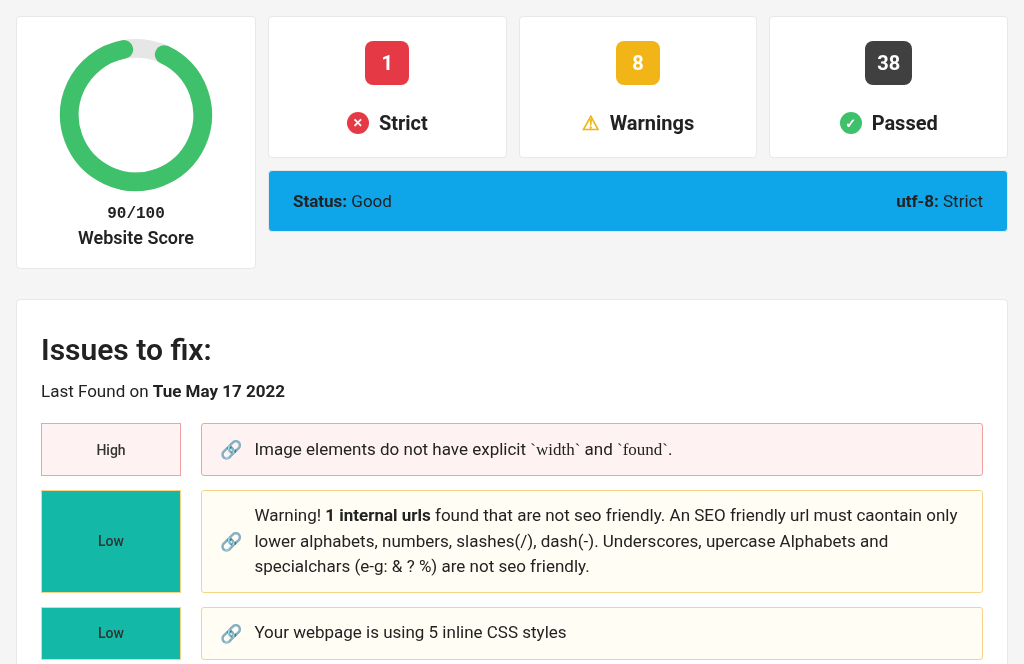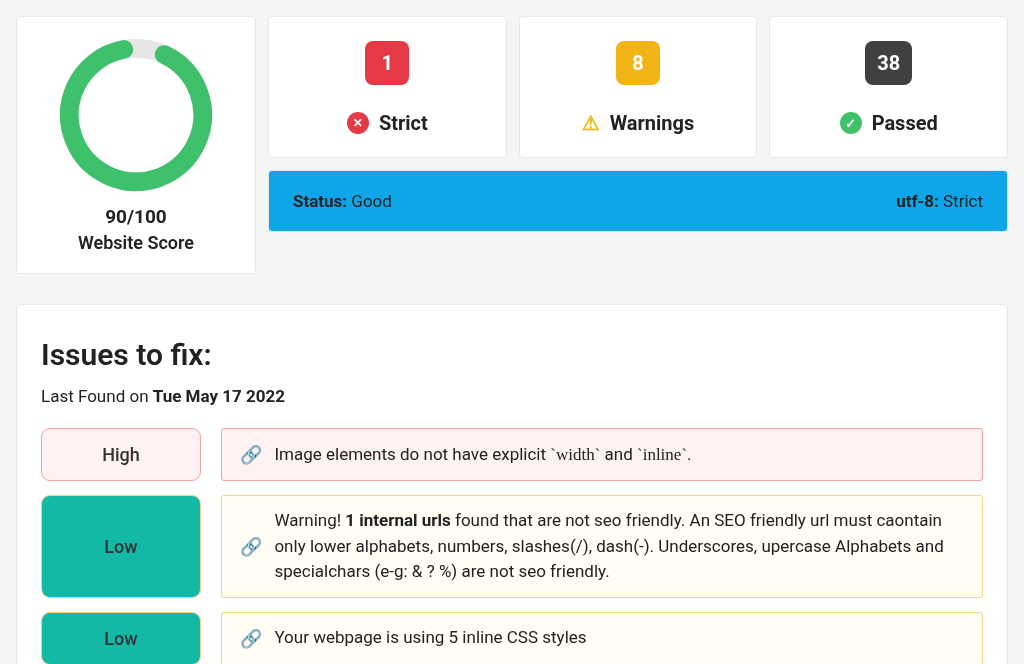--- a/index.html
+++ b/index.html
@@ -17,21 +17,21 @@
       border-radius: 4px;
       padding: 18px 10px 20px;
       width: 240px;
       text-align: center;
       flex-shrink: 0;
     }
     .score-ring {
       width: 160px; height: 160px; margin: 0 auto 10px;
       position: relative;
     }
-    .score-text { font-weight: 700; font-size: 19px; margin-top: 6px; }
+    .score-text { font-weight: 700; font-size: 16px; margin-top: 6px; font-family: Liberation Mono, monospace; }
     .score-label { font-weight: 600; font-size: 18px; margin-top: 4px; }
 
     .right-col { flex: 1; display: flex; flex-direction: column; gap: 12px; }
     .stats-row { display: flex; gap: 12px; }
     .stat-card {
       flex: 1;
       background: #fff;
       border: 1px solid #e8e8e8;
       border-radius: 4px;
       padding: 24px 10px 22px;
@@ -68,24 +68,24 @@
     }
     .status-bar b { font-weight:700; }
 
     .issues-section { background:#fff; border:1px solid #e8e8e8; border-radius:4px; padding: 32px 24px 24px; }
     .issues-title { font-size: 30px; font-weight: 600; margin-bottom: 14px; }
     .issues-sub { font-size: 17px; margin-bottom: 22px; }
     .issues-sub b { font-weight:700; }
 
     .issue-row { display:flex; gap: 20px; margin-bottom: 14px; }
     .sev-box {
-      width: 160px; flex-shrink:0;
+      width: 140px; flex-shrink:0;
       display:flex; align-items:center; justify-content:center;
-      font-size:18px; font-weight:500;
-      border:1px solid; border-radius:9px;
+      font-size:14px; font-weight:500;
+      border:1px solid; border-radius:0;
       padding: 14px 8px;
       align-self: stretch;
     }
     .sev-high { border-color:#f3a2a2; background:#fff2f2; color:#333; }
     .sev-low  { border-color:#f5d487; background:#14b8a6; color:#333; }
 
     .issue-box {
       flex:1; display:flex; align-items:center; gap: 12px;
       border:1px solid; border-radius:3px;
       padding: 12px 18px;
@@ -146,21 +146,21 @@
 <div class="issues-section">
   <div class="issues-title">Issues to fix:</div>
   <div class="issues-sub">
     <span>Last Found on </span><b>Tue May 17 2022</b>
   </div>
   <div id="issues-list">
       <div class="issue-row">
         <div class="sev-box sev-high">High</div>
         <div class="issue-box issue-high">
           <span class="link-ic">🔗</span>
-          <span>Image elements do not have explicit <code>`width`</code> and <code>`inline`</code>.</span>
+          <span>Image elements do not have explicit <code>`width`</code> and <code>`found`</code>.</span>
         </div>
       </div>
       <div class="issue-row">
         <div class="sev-box sev-low">Low</div>
         <div class="issue-box issue-low">
           <span class="link-ic">🔗</span>
           <span>Warning! <b>1 internal urls</b> found that are not seo friendly. An SEO friendly url must caontain only lower alphabets, numbers, slashes(/), dash(-). Underscores, upercase Alphabets and specialchars (e-g: &amp; ? %) are not seo friendly.</span>
         </div>
       </div>
       <div class="issue-row">

